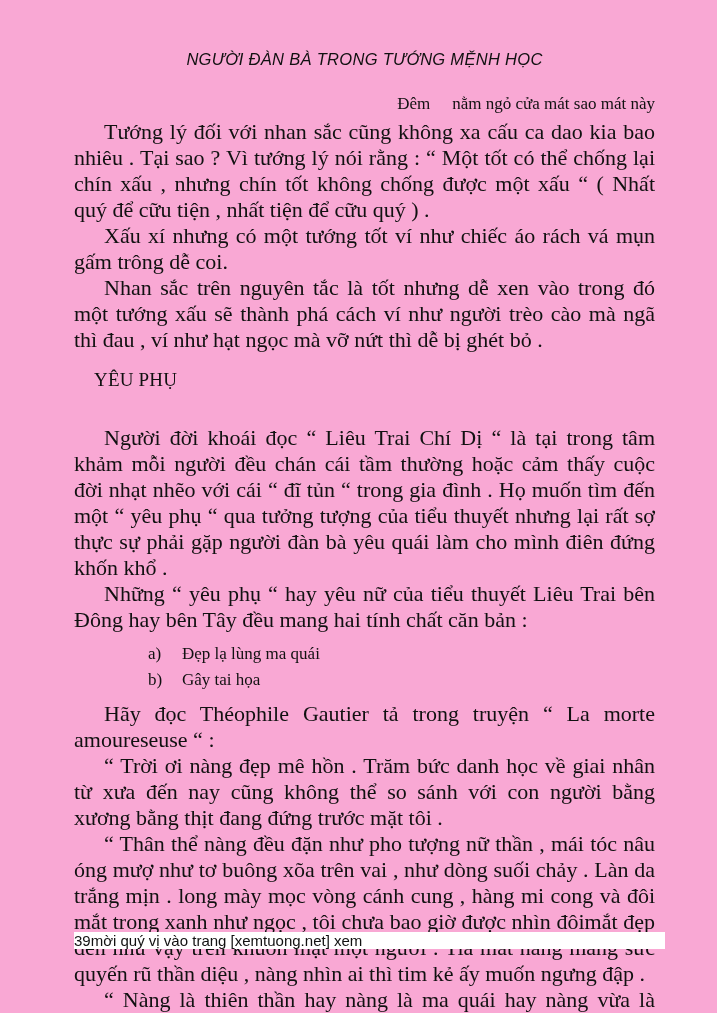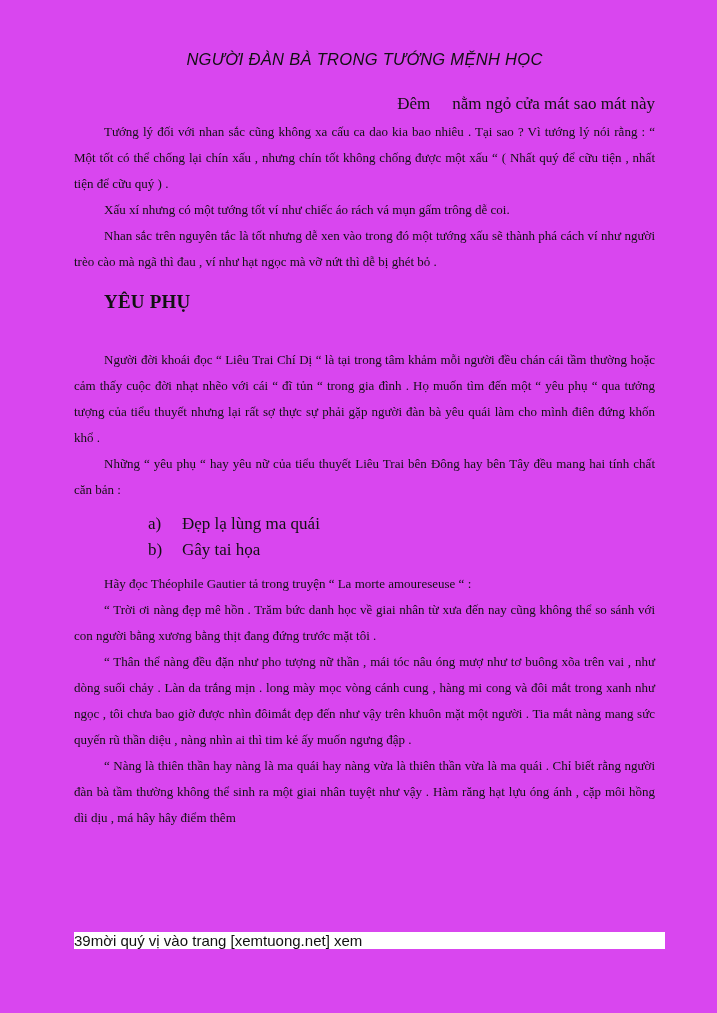--- a/index.html
+++ b/index.html
@@ -5,21 +5,21 @@
   html, body {
     margin: 0;
     padding: 0;
     background: #e8e8e8;
   }
   .page {
     position: relative;
     width: 717px;
     height: 1013px;
     margin: 0 auto;
-    background: #d946ef;
+    background: #f9a8d4;
     overflow: hidden;
     color: #111;
     font-family: "Liberation Serif", serif;
   }
   .content {
     position: absolute;
     left: 74px;
     right: 62px;
     top: 50px;
   }
@@ -36,31 +36,31 @@
     font-size: 17px;
     line-height: 30px;
     margin: 0 0 0 146px;
     white-space: nowrap;
     text-align: right;
   }
   .poem .lead {
     margin-right: 22px;
   }
   p.body-par {
-    font-size: 13px;
+    font-size: 22px;
     line-height: 26px;
     margin: 0;
     text-indent: 30px;
     text-align: justify;
   }
   h2.section-heading {
     font-family: "Liberation Serif", serif;
     font-size: 19px;
-    font-weight: bold;
-    margin: 16px 0 34px 30px;
+    font-weight: normal;
+    margin: 16px 0 34px 20px;
     letter-spacing: 0.2px;
   }
   ul.char-list {
     list-style: none;
     margin: 8px;
     padding: 0 0 0 66px;
   }
   ul.char-list li {
     font-size: 17px;
     line-height: 26px;

